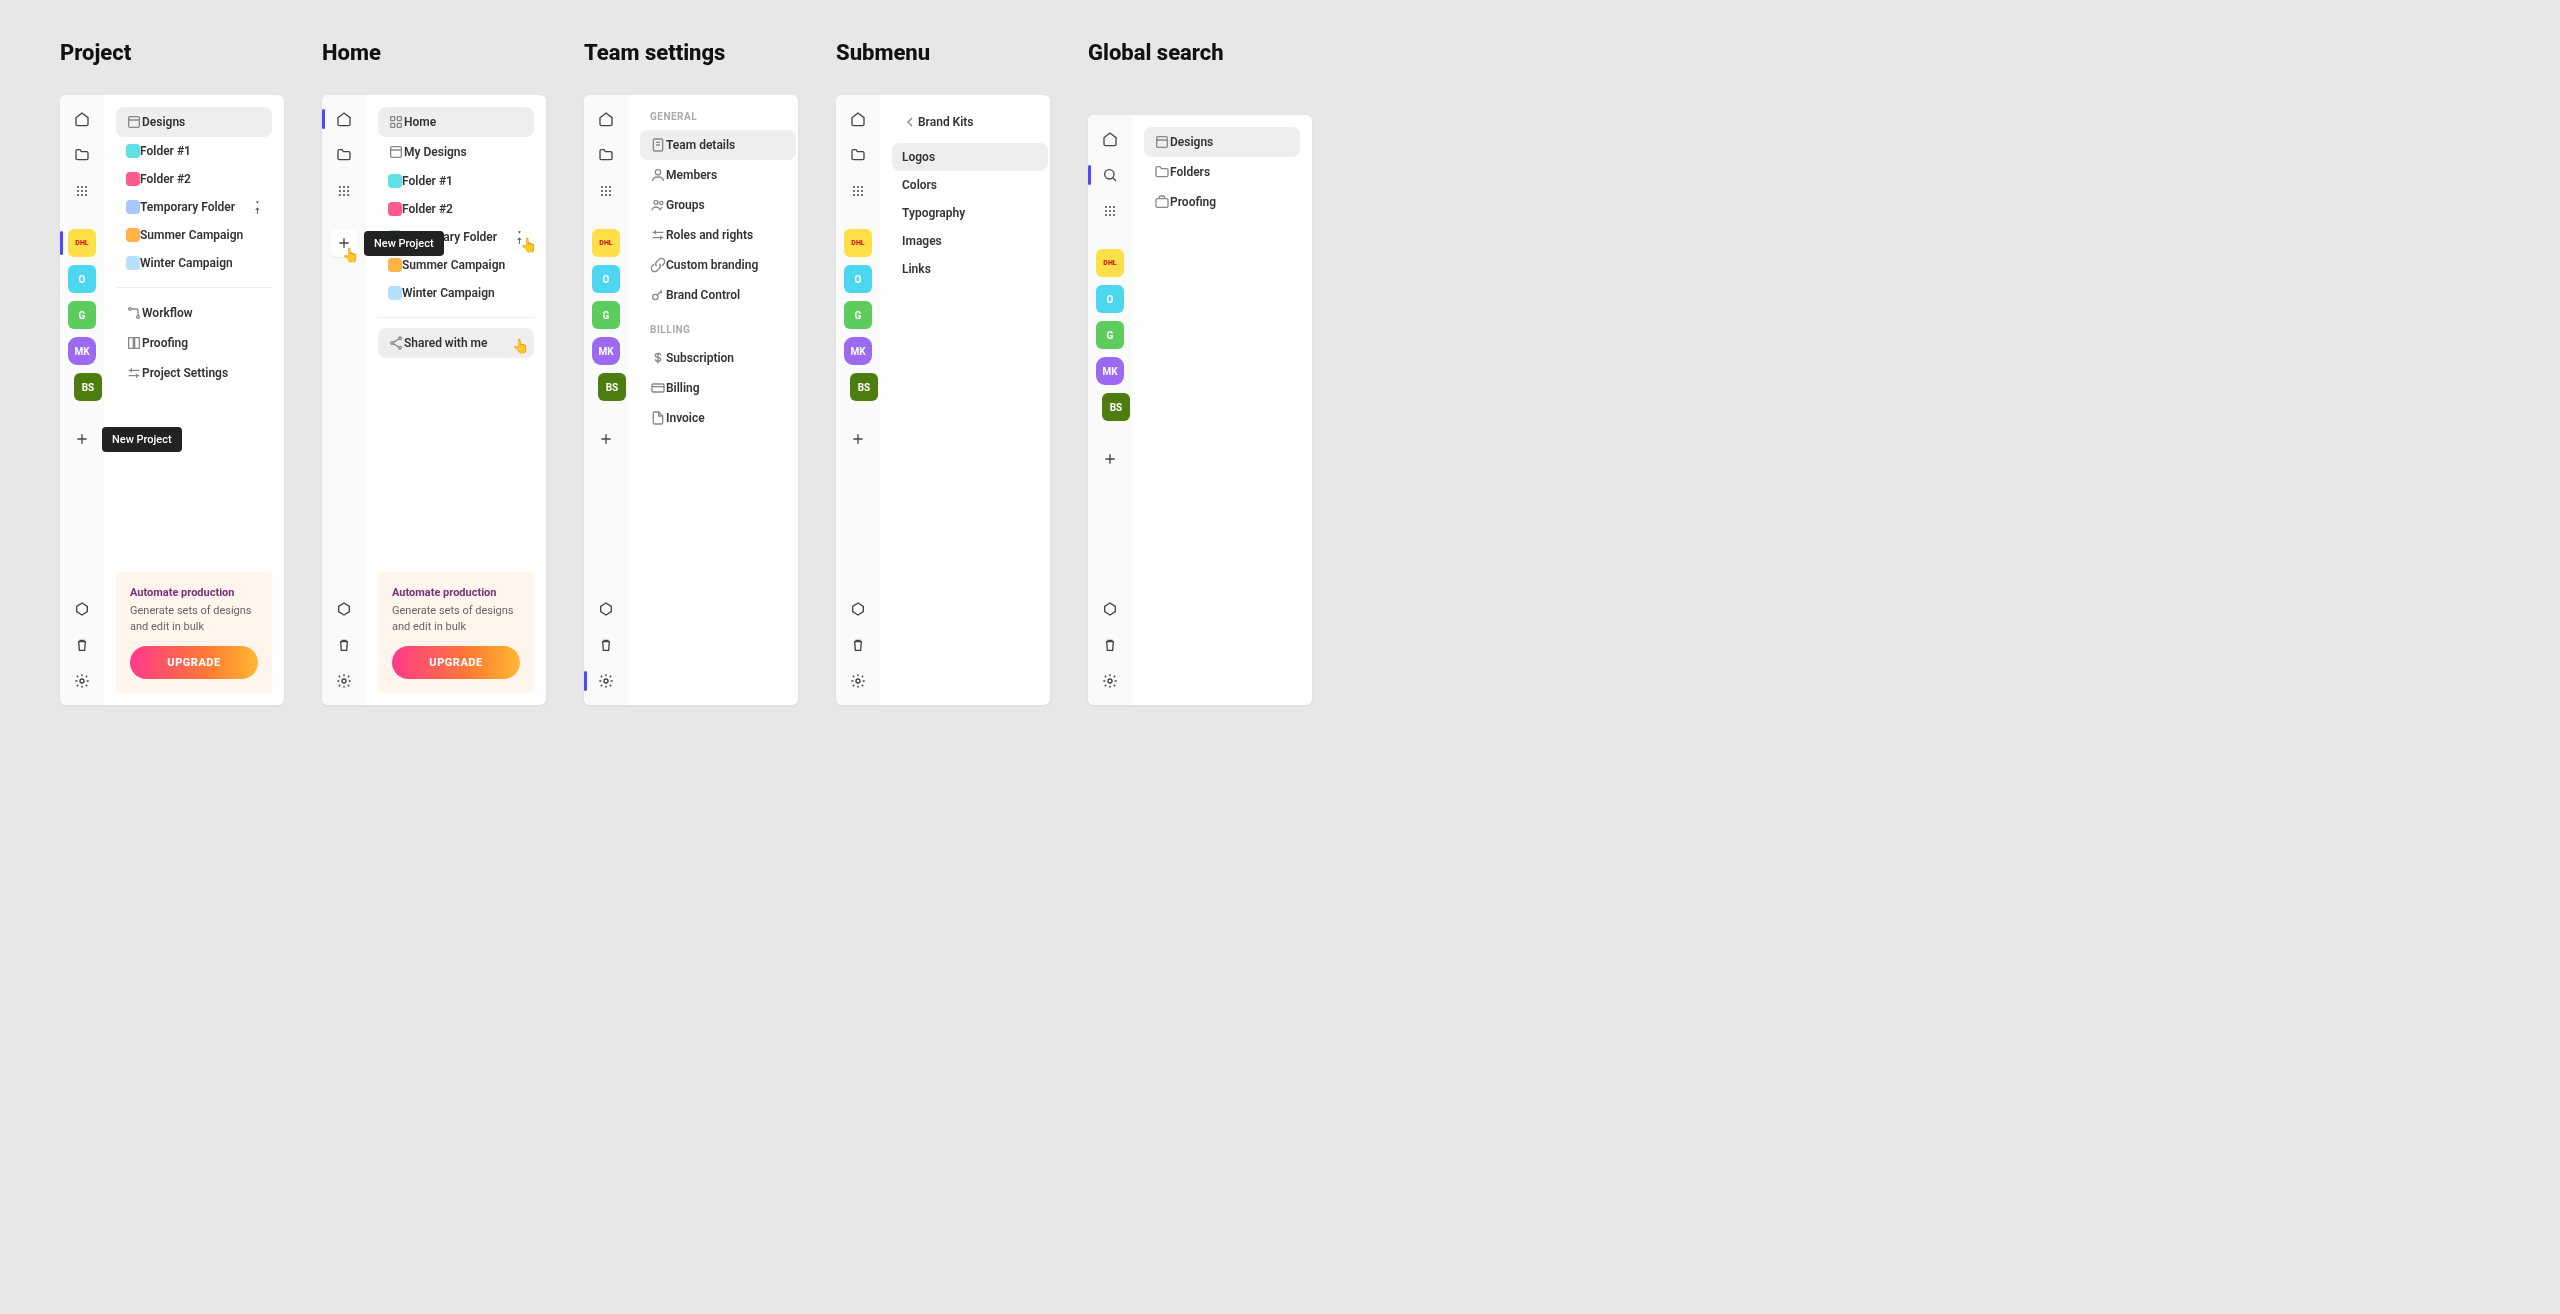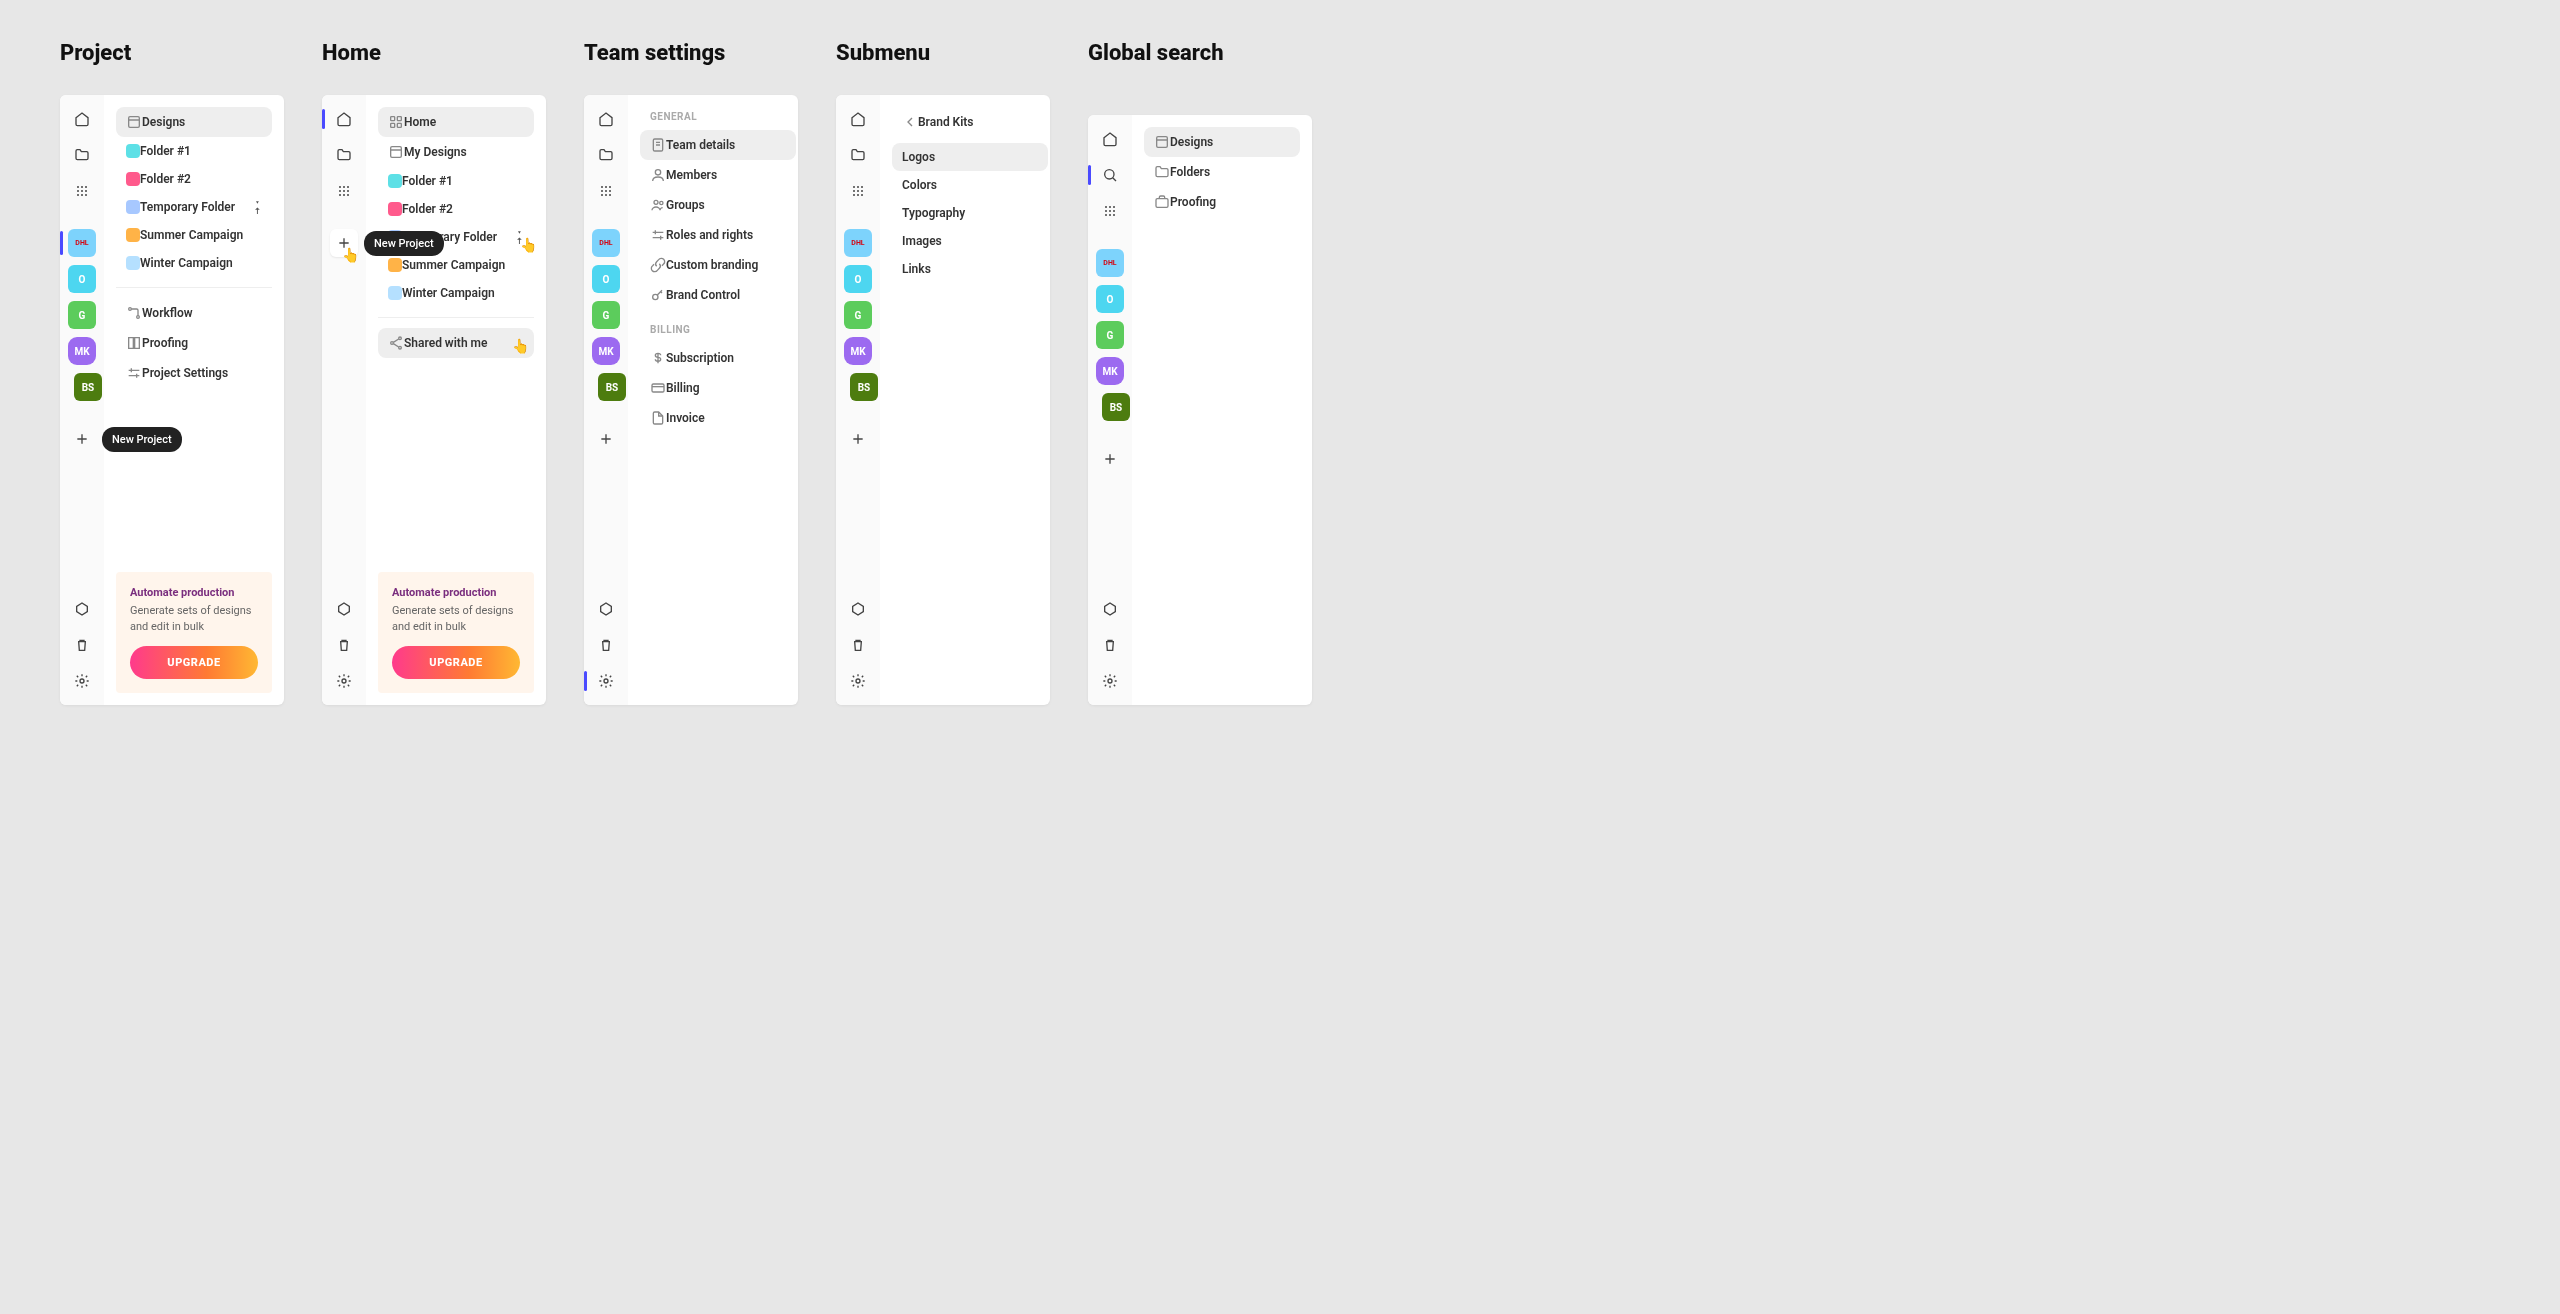--- a/index.html
+++ b/index.html
@@ -8,35 +8,35 @@
 .col { display:flex; flex-direction:column; }
 .col-title { font-size:22px; font-weight:800; color:#111; margin-bottom:30px; }
 .panel { display:flex; background:#fff; border-radius:6px; overflow:hidden; box-shadow:0 1px 3px rgba(0,0,0,.06); height:610px; }
 .panel.short { height:590px; }
 .rail { width:44px; background:#fafafa; display:flex; flex-direction:column; align-items:center; padding-top:10px; gap:8px; position:relative; flex-shrink:0; }
 .rail-bot { margin-top:auto; display:flex; flex-direction:column; align-items:center; gap:8px; padding-bottom:10px; }
 .rail-item { width:28px; height:28px; border-radius:6px; display:flex; align-items:center; justify-content:center; color:#444; cursor:pointer; position:relative; }
 .rail-item.active::before { content:''; position:absolute; left:-8px; top:4px; bottom:4px; width:3px; background:#4a4aff; border-radius:2px; }
 .rail-item.white-bg { background:#fff; box-shadow:0 1px 2px rgba(0,0,0,.08); }
 .chip { width:28px; height:28px; border-radius:6px; display:flex; align-items:center; justify-content:center; font-size:10px; font-weight:700; color:#fff; cursor:pointer; }
-.chip.dhl { background:#7dd3fc; }
+.chip.dhl { background:#fde047; }
 .chip.dhl span { color:#d40511; font-size:7px; }
 .chip.o  { background:#4dd6f0; } .chip.g { background:#5ccc5c; }
 .chip.mk { background:#9c6af0;border-radius:9px; } .chip.bs{ background:#4d7c0f;margin-left:12px; }
 .active-chip { position:relative; }
 .active-chip::before { content:''; position:absolute; left:-8px; top:2px; bottom:2px; width:3px; background:#4a4aff; border-radius:2px; }
 .content { flex:1; padding:12px; display:flex; flex-direction:column; min-width:180px; }
 .nav-item { display:flex; align-items:center; gap:0; padding:7px 10px; border-radius:8px; font-size:12px; font-weight:600; color:#333; cursor:pointer; position:relative; }
 .nav-item.selected { background:#eee; }
 .nav-item .ico { width:16px; height:16px; display:flex; align-items:center; justify-content:center; color:#888; flex-shrink:0; }
 .folder-dot { width:14px; height:14px; border-radius:4px; flex-shrink:0; }
 .hr { height:1px; background:#eee; margin:10px 0; }
 .label { font-size:10px; font-weight:700; color:#aaa; letter-spacing:.5px; padding:4px 10px 8px; }
 .pin { position:absolute; right:8px; color:#555; }
-.tooltip { position:absolute; background:#222; color:#fff; font-size:11px; padding:6px 10px; border-radius:12px; white-space:nowrap; z-index:5; font-weight:500; }
+.tooltip { position:absolute; background:#222; color:#fff; font-size:11px; padding:6px 10px; border-radius:4px; white-space:nowrap; z-index:5; font-weight:500; }
 .promo { margin-top:auto; background:#fff5ec; border-radius:4px; padding:14px; }
 .promo-title { font-size:11px; font-weight:700; color:#7a2e7e; margin-bottom:4px; }
 .promo-text  { font-size:11px; color:#666; line-height:1.4; margin-bottom:12px; }
 .promo-btn { width:100%; padding:10px; border:none; border-radius:20px; background:linear-gradient(90deg,#ff3a8c 0%,#ff7a33 60%,#ffb833 100%); color:#fff; font-weight:800; font-size:11px; letter-spacing:.5px; cursor:pointer; }
 .cursor { position:absolute; font-size:14px; pointer-events:none; }
 svg { width:16px; height:16px; }
 </style>
 </head>
 <body>
 

